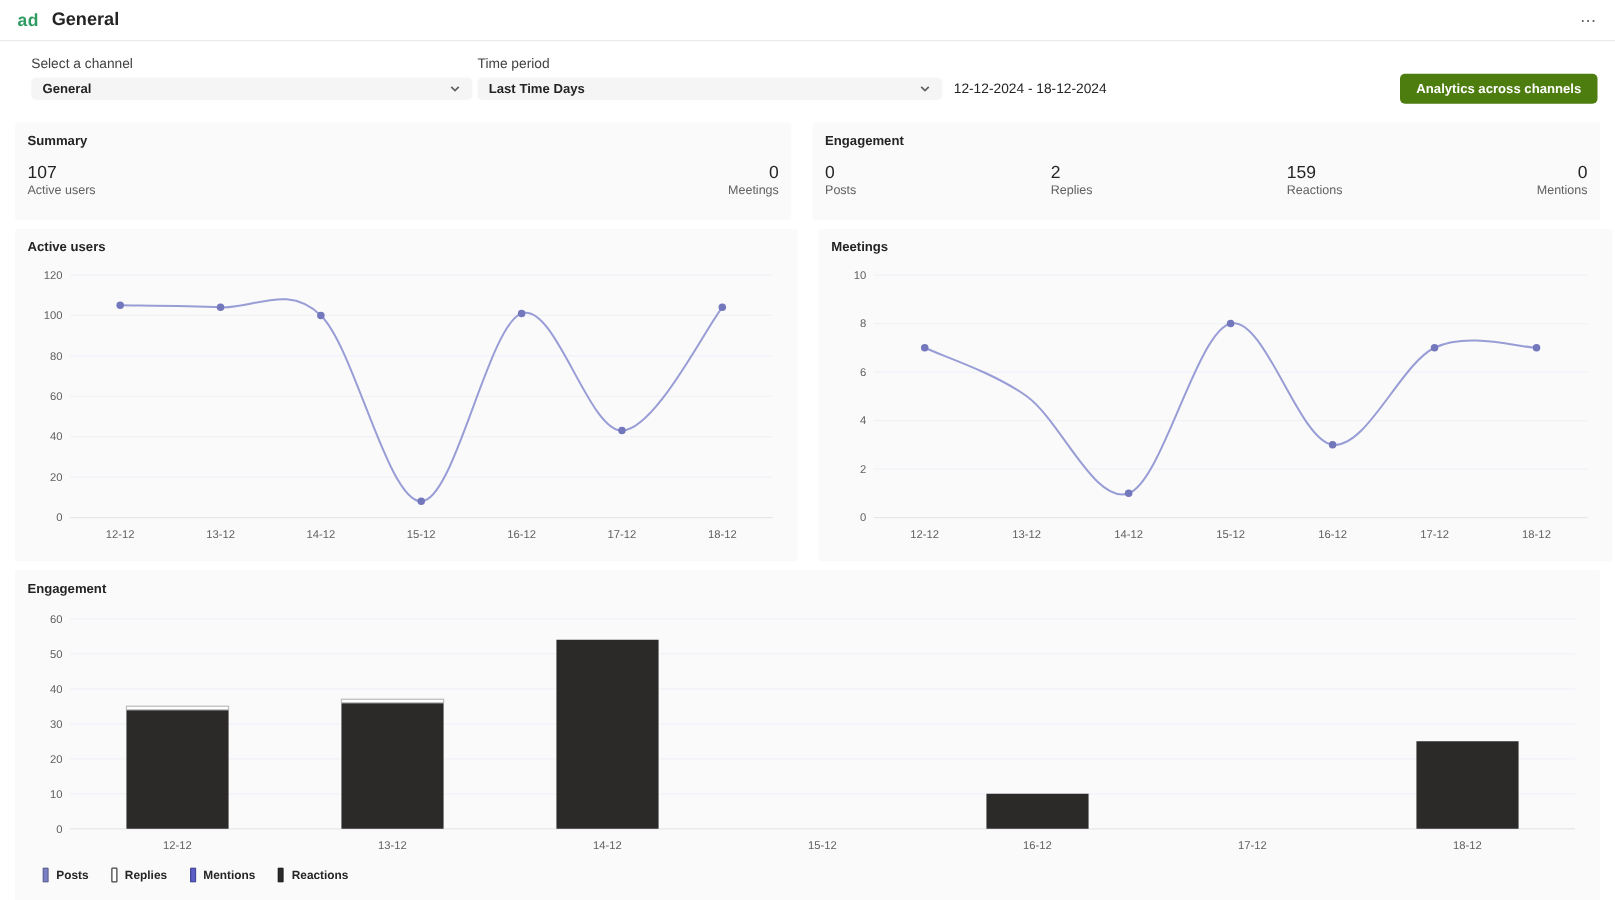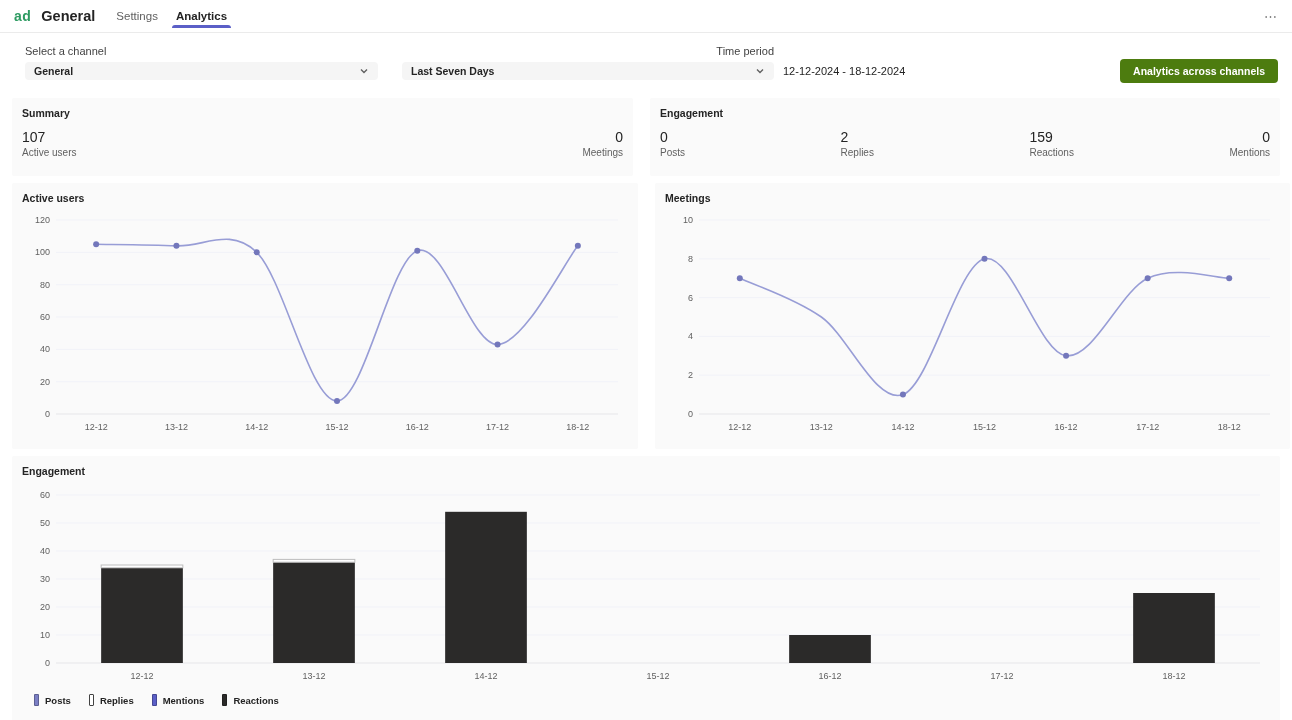--- a/index.html
+++ b/index.html
@@ -19,21 +19,21 @@
 
   
   .filterbar { display:flex; align-items:flex-start; padding:12px 14px 8px 25px; }
   .field { display:flex; flex-direction:column; }
   .field-label { font-size:11px; color:#424242; margin-bottom:5px; }
   .dropdown { height:18px; background:#f5f5f5; border-radius:4px; display:flex; align-items:center;
               justify-content:space-between; padding:0 9px; cursor:pointer; }
   .dropdown-value { font-size:10.5px; font-weight:700; color:#242424; }
   .dd-channel { width:353px; }
   .dd-period  { width:372px; }
-  .field + .field { margin-left:24px;text-align:right; }
+  .field + .field { margin-left:4px; }
   .chevron { width:10px; height:10px; stroke:#616161; fill:none; stroke-width:1.4; }
   .daterange { font-size:11px; font-weight:400; margin:20px 0 0 9px; }
   .cta-btn { margin-left:auto; margin-top:14px; background:#4d7c0f; color:#fff; border:none; border-radius:4px;
              font-family:inherit; font-size:10.5px; font-weight:700; padding:6px 13px; cursor:pointer; }
 
   
   .row { display:flex; gap:17px; padding:0 12px; margin-top:7px; }
   .card { background:#fafafa; border-radius:2px; padding:9px 10px; }
   .card-title { font-size:10.5px; font-weight:700; color:#242424; }
   .card-summary { width:626px; height:78px; }
@@ -59,41 +59,37 @@
   .legend-label { font-size:9.5px; font-weight:700; color:#242424; }
 
   svg text { font-family:"Liberation Sans", sans-serif; }
 </style>
 </head>
 <body>
 
 <div class="header">
   <span class="logo">ad</span>
   <span class="app-title">General</span>
-  <div class="tabs">
-    <div class="tab">Settings</div>
-    <div class="tab active">Analytics</div>
-  </div>
   <span class="more-btn">⋯</span>
 </div>
 
 <div class="filterbar">
   <div class="field">
     <span class="field-label">Select a channel</span>
     <div class="dropdown dd-channel">
       <span class="dropdown-value">General</span>
       <svg class="chevron" viewBox="0 0 10 10">
           <polyline points="2,3.5 5,6.5 8,3.5"></polyline>
         </svg>
     </div>
   </div>
   <div class="field">
     <span class="field-label">Time period</span>
     <div class="dropdown dd-period">
-      <span class="dropdown-value">Last Seven Days</span>
+      <span class="dropdown-value">Last Time Days</span>
       <svg class="chevron" viewBox="0 0 10 10">
           <polyline points="2,3.5 5,6.5 8,3.5"></polyline>
         </svg>
     </div>
   </div>
   <span class="daterange">12-12-2024 - 18-12-2024</span>
   <button class="cta-btn">Analytics across channels</button>
 </div>
 
 <div class="row">

